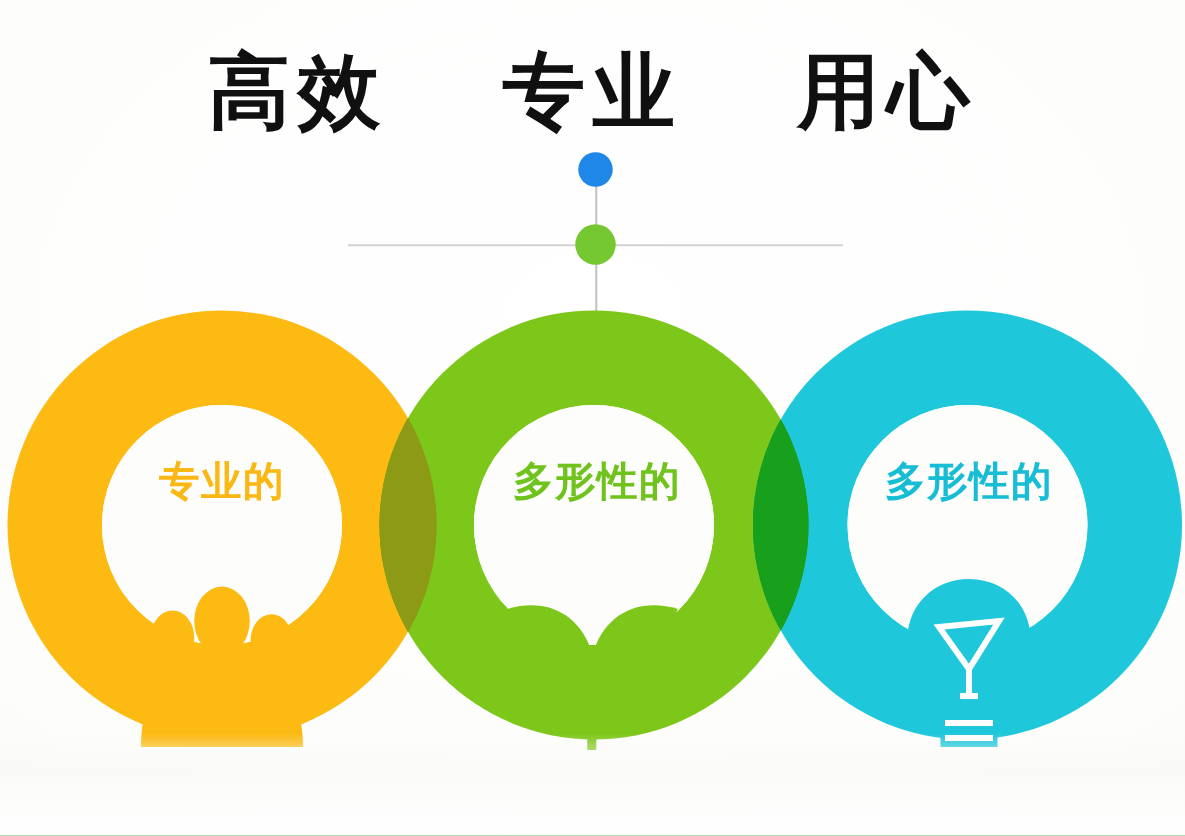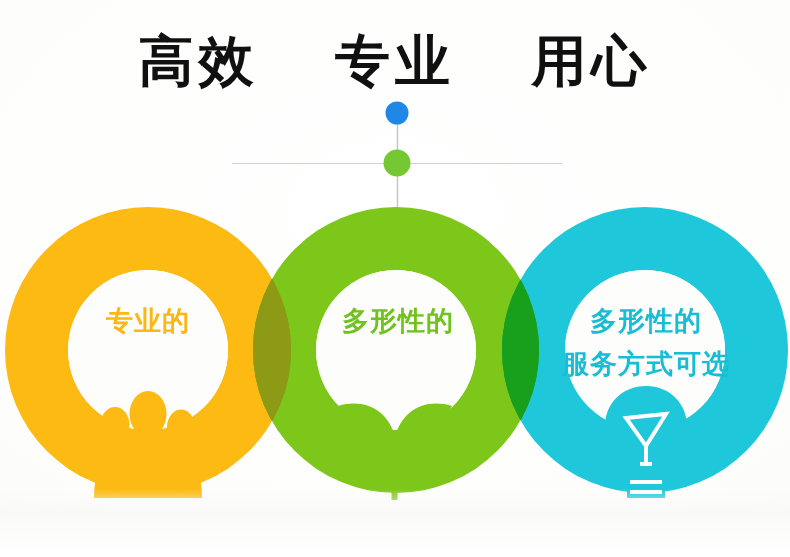--- a/index.html
+++ b/index.html
@@ -185,21 +185,20 @@
       <path d="M63 64 C44 62 20 50 6 22 C33 14 56 26 63 53 Z"></path>
 
       <path d="M63 64 C82 62 106 50 120 22 C93 14 70 26 63 53 Z"></path>
 
       <rect x="59.5" y="58" width="6" height="58"></rect>
     </g>
   </svg>
 
   <div class="ring-label" id="label-c">
     <span>多形性的</span>
-    <span class="l2">服务方式可选</span>
   </div>
   <svg class="ring-icon" id="icon-c" viewBox="0 0 100 114">
     <g>
 
       <path d="M50 2 C26 2 9 20 9 42 C9 56 17 66 24 74 C29 80 31 85 31 92 L69 92 C69 85 71 80 76 74 C83 66 91 56 91 42 C91 20 74 2 50 2 Z" fill="#1FC7DA"></path>
 
       <rect x="31" y="92" width="38" height="22" fill="#1FC7DA"></rect>
 
       <path d="M30 34 L70 30 L50 62 Z" fill="none" stroke="#ffffff" stroke-width="4"></path>
       <line x1="50" y1="62" x2="50" y2="80" stroke="#ffffff" stroke-width="4"></line>

